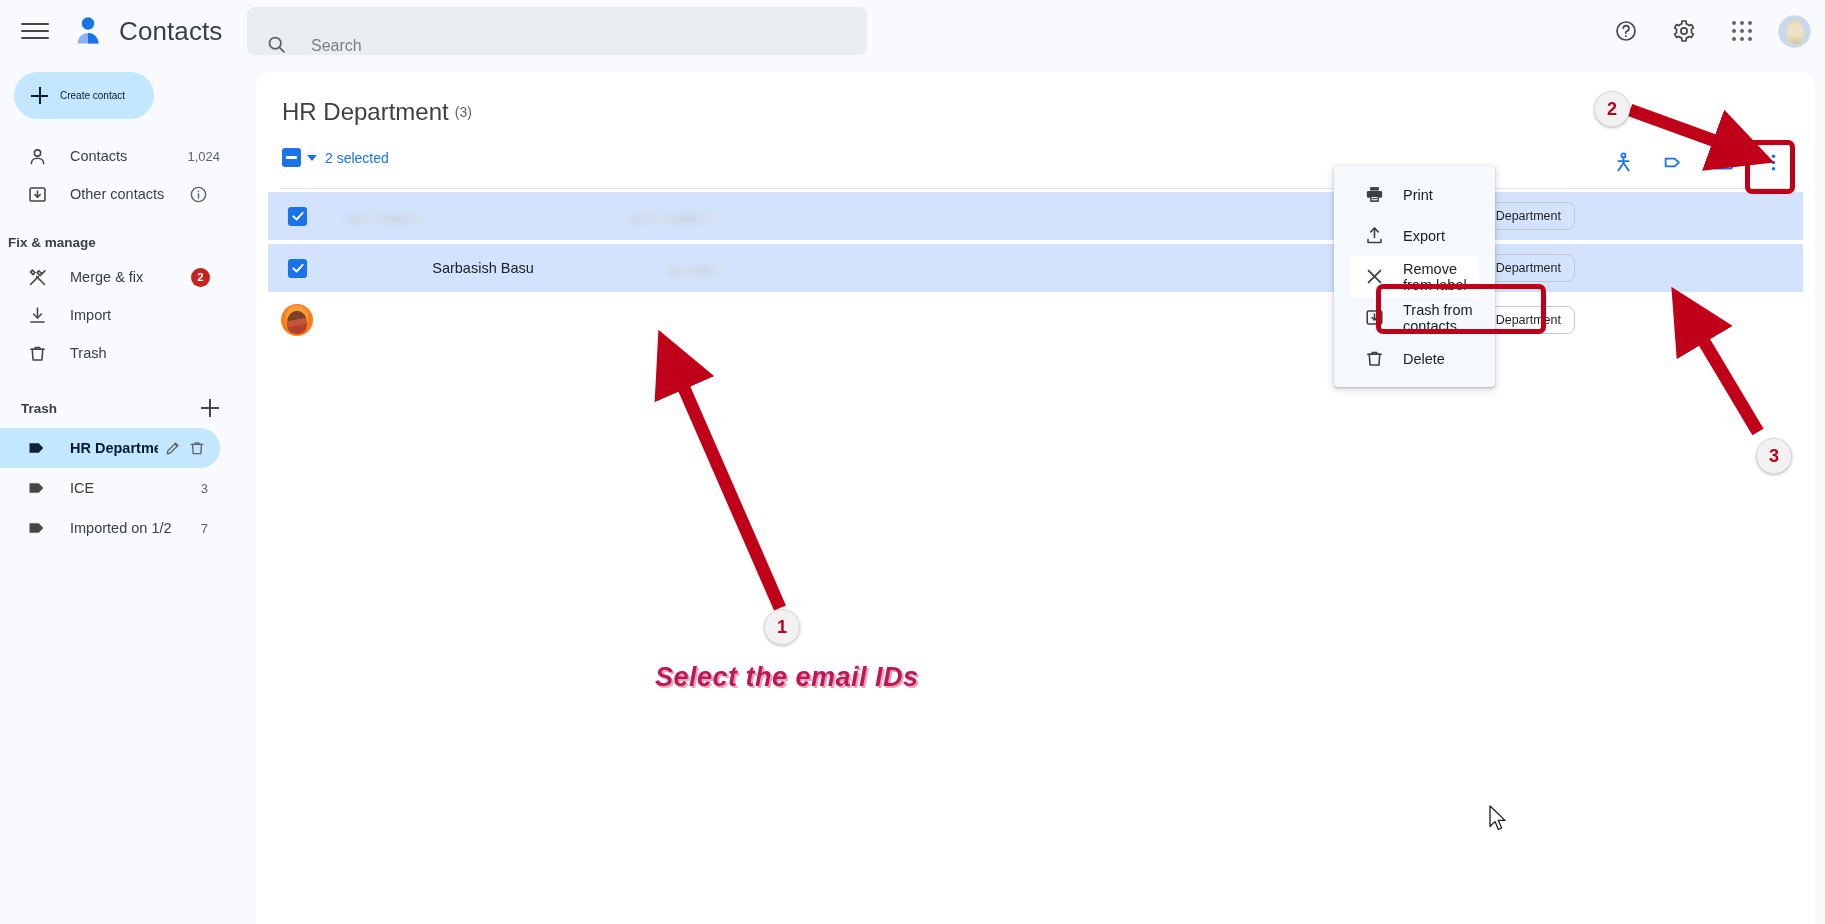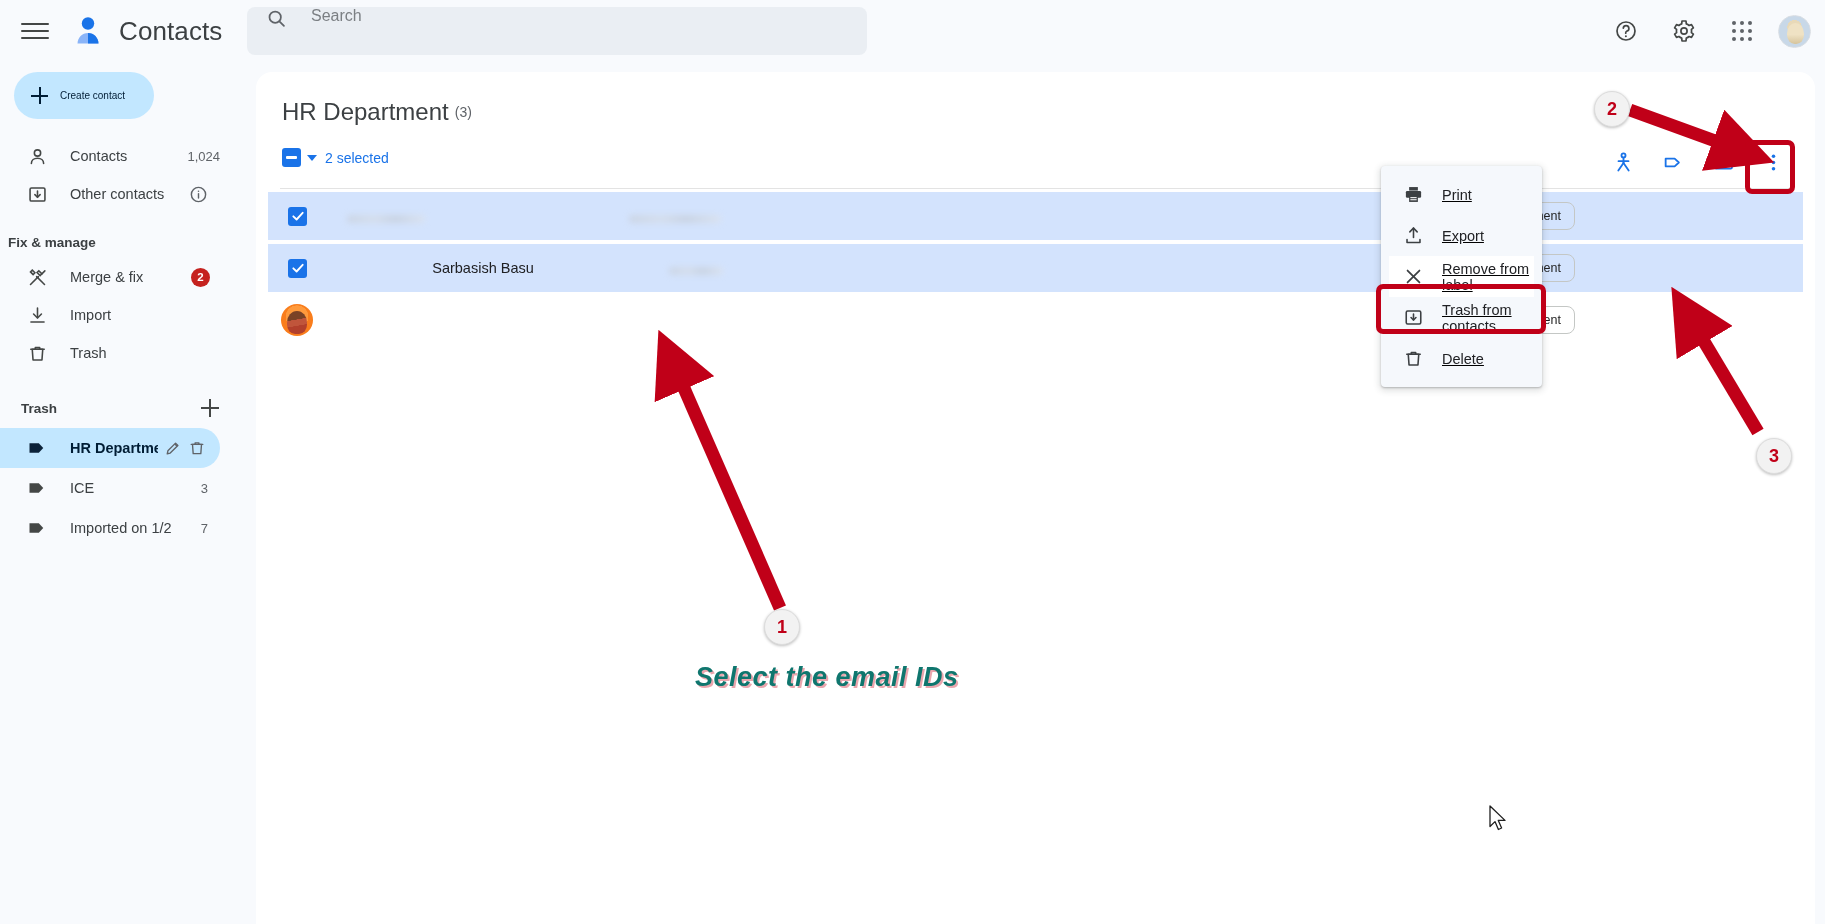--- a/index.html
+++ b/index.html
@@ -35,21 +35,21 @@
   }
   .brand-icon { width: 34px; height: 34px; position: relative; }
   .brand-title {
     font-size: 26px; color: #3c4043; letter-spacing: .1px;
     font-weight: 400;
   }
   .searchwrap {
     position: absolute; left: 247px; top: 7px;
     width: 620px; height: 48px;
     background: #eaeef3; border-radius: 8px;
-    display: flex; align-items: flex-start;
+    display: flex; align-items: flex-end;
     cursor: text;
   }
   .search-icon { margin-left: 18px; width: 22px; height: 22px; display:flex; align-items:center; justify-content:center; }
   .search-input {
     border: none; background: transparent; outline: none;
     font-size: 16px; color: #3c4043;
     margin-left: 24px; width: 520px;
     font-family: "Liberation Sans", sans-serif;
   }
   .search-input::placeholder { color: #7b7f83; }
@@ -241,28 +241,27 @@
   .chip {
     position: absolute; right: 228px;
     border: 1px solid #c4c7c5; border-radius: 8px;
     padding: 6px 13px; font-size: 12.5px; color: #1f1f1f;
     background: transparent;
     white-space: nowrap;
   }
 
   
   .menu {
-    position: absolute; left: 1381px; top: 166px;
+    position: absolute; left: 1334px; top: 166px;
     width: 161px;
     background: #f5f8fc;
     border-radius: 4px;
     box-shadow: 0 2px 6px 2px rgba(60,64,67,.15), 0 1px 2px rgba(60,64,67,.3);
-    padding: 8px 8px;
+    padding: 8px 16px;
     z-index: 30;
-    text-decoration: underline;
   }
   .menu-item {
     height: 41px; display:flex; align-items:center;
     padding-left: 13px; cursor: pointer;
     font-size: 14.5px; color: #202124;
   }
   .menu-item.hl { background: #ffffff; }
   .menu-ico { width: 22px; height: 22px; margin-right: 18px; flex:0 0 auto; display:flex; align-items:center; justify-content:center; }
 
   
@@ -275,30 +274,29 @@
     box-shadow: 0 1px 3px rgba(0,0,0,.25);
     font-family: "Liberation Sans", sans-serif;
   }
   .hl-box {
     position: absolute;
     border: 5px solid #c00018; border-radius: 7px;
   }
   .callout {
     position: absolute;
     font-size: 27px; font-weight: 700; font-style: italic;
-    color: #0f766e;
+    color: #be185d;
     letter-spacing: .5px;
     -webkit-text-stroke: 1.2px #ffffff;
     paint-order: stroke fill;
     text-shadow:
       2px 2px 0 rgba(196,0,24,.35),
       -1px -1px 0 #fff, 1px -1px 0 #fff, -1px 1px 0 #fff, 1px 1px 0 #fff;
     white-space: nowrap;
     font-family: "Liberation Sans", sans-serif;
-    margin-left: 40px;
   }
   .cursor { position:absolute; left:1489px; top:805px; }
 </style>
 </head>
 <body>
 
 <div class="app">
 
   <div class="topbar">
     <div class="hamburger">

